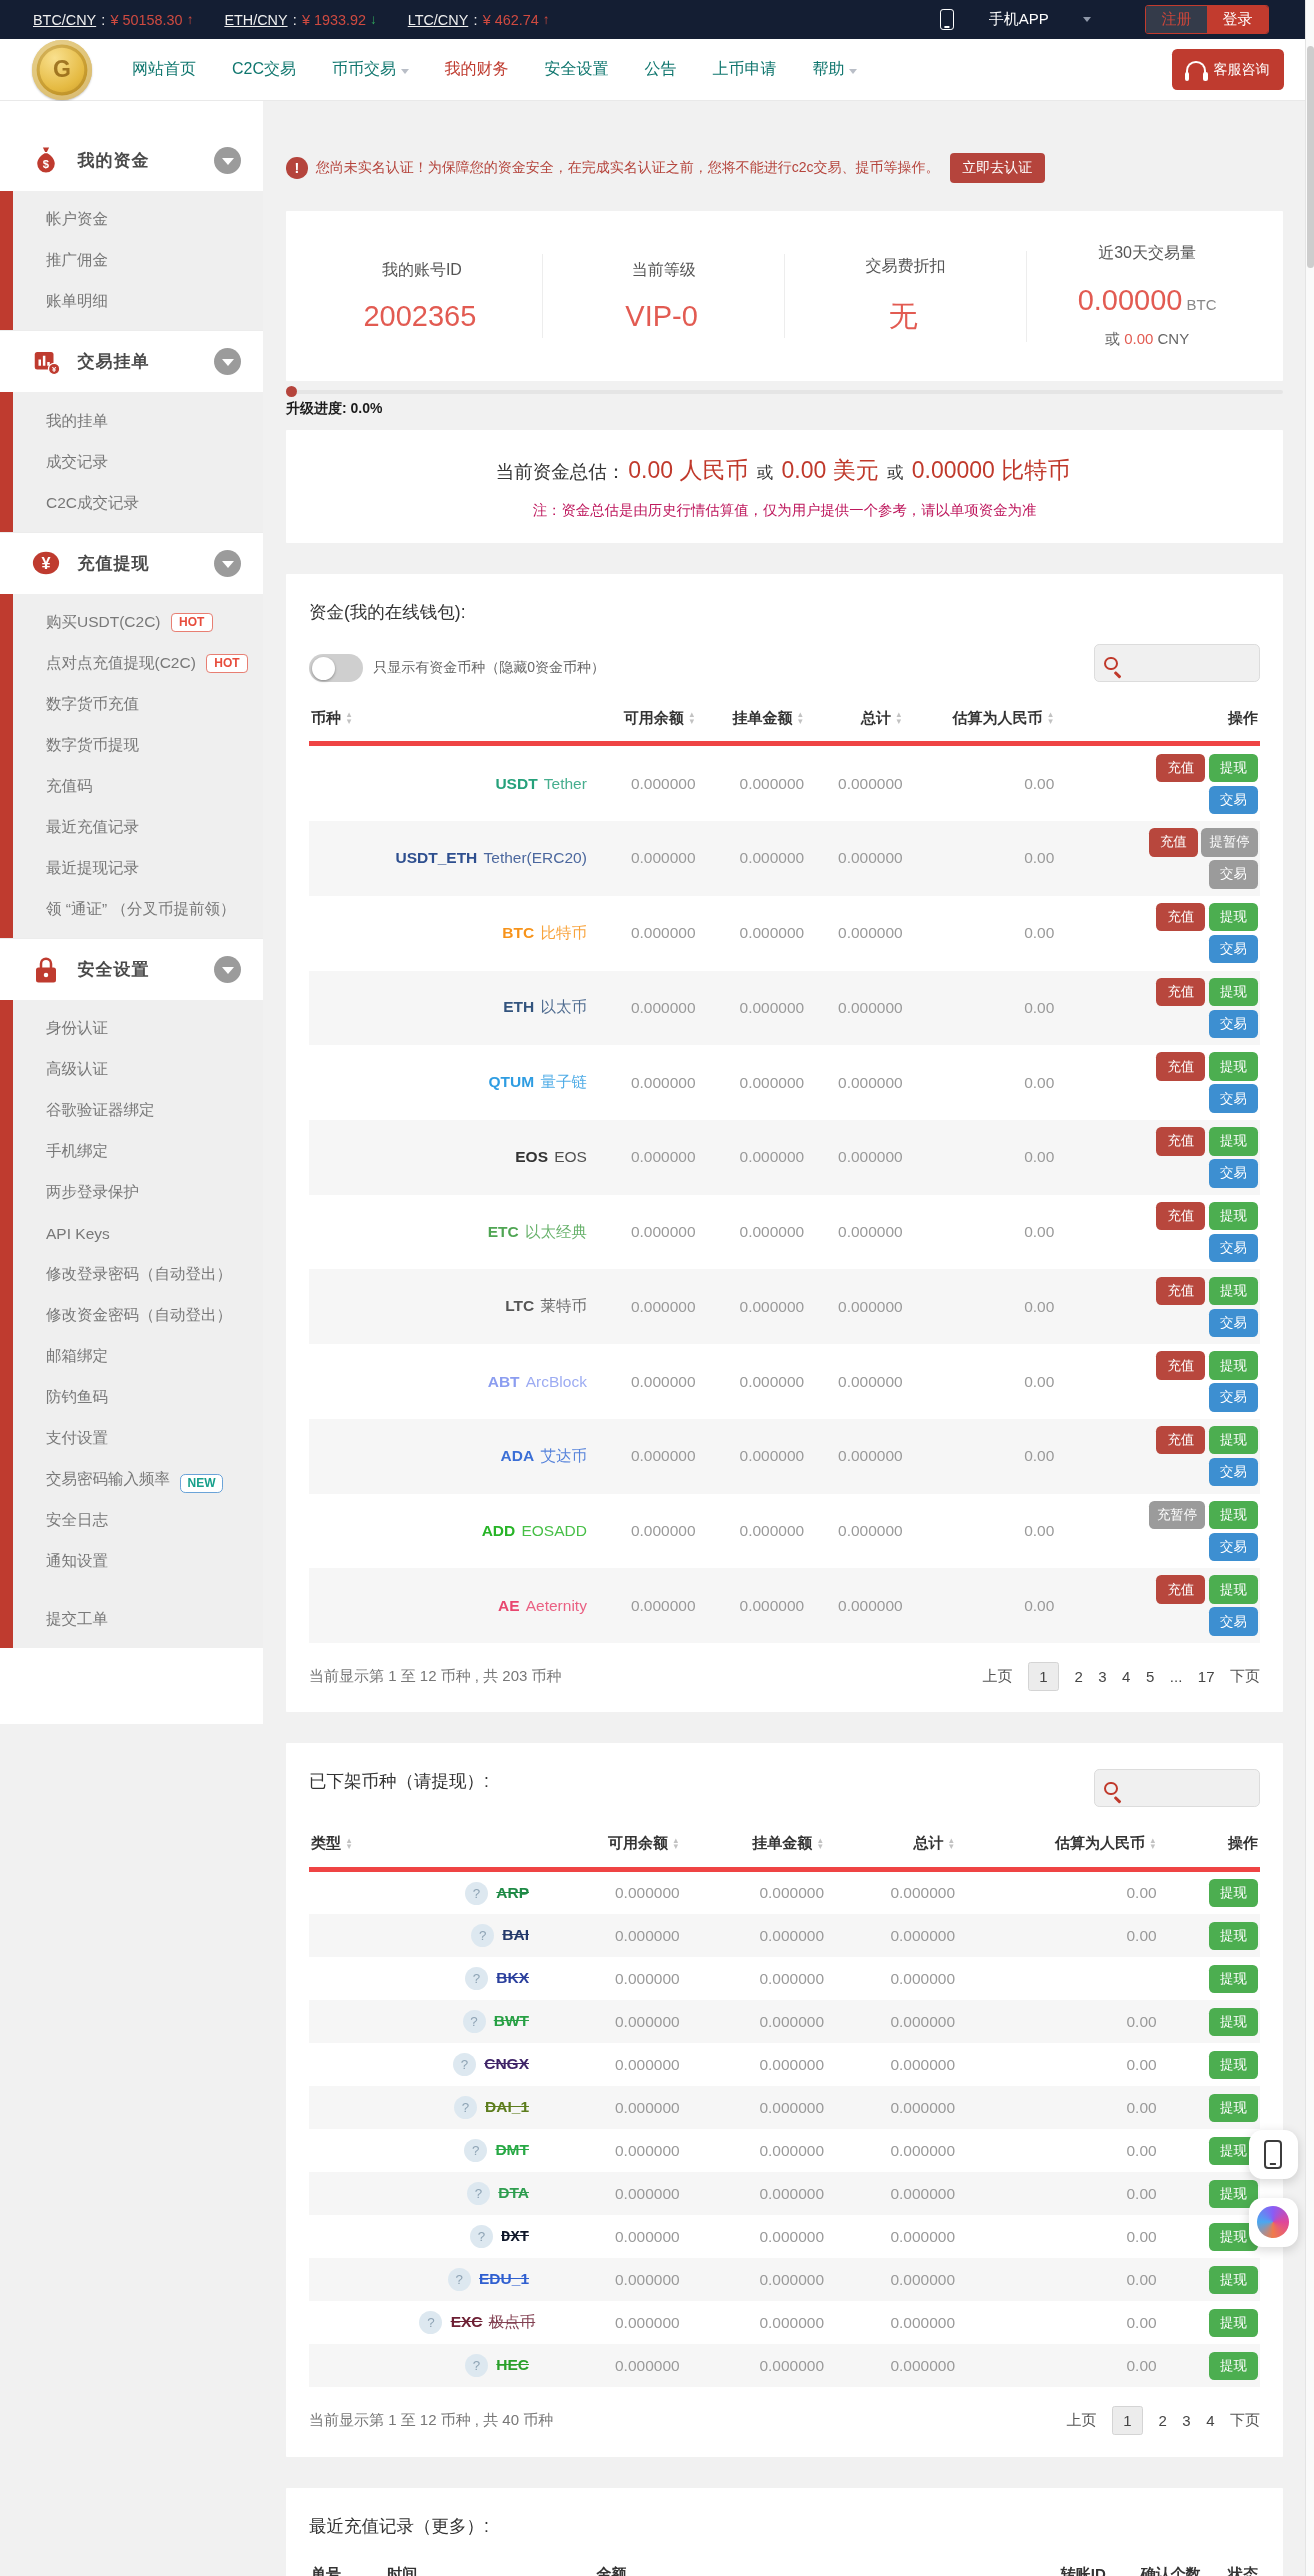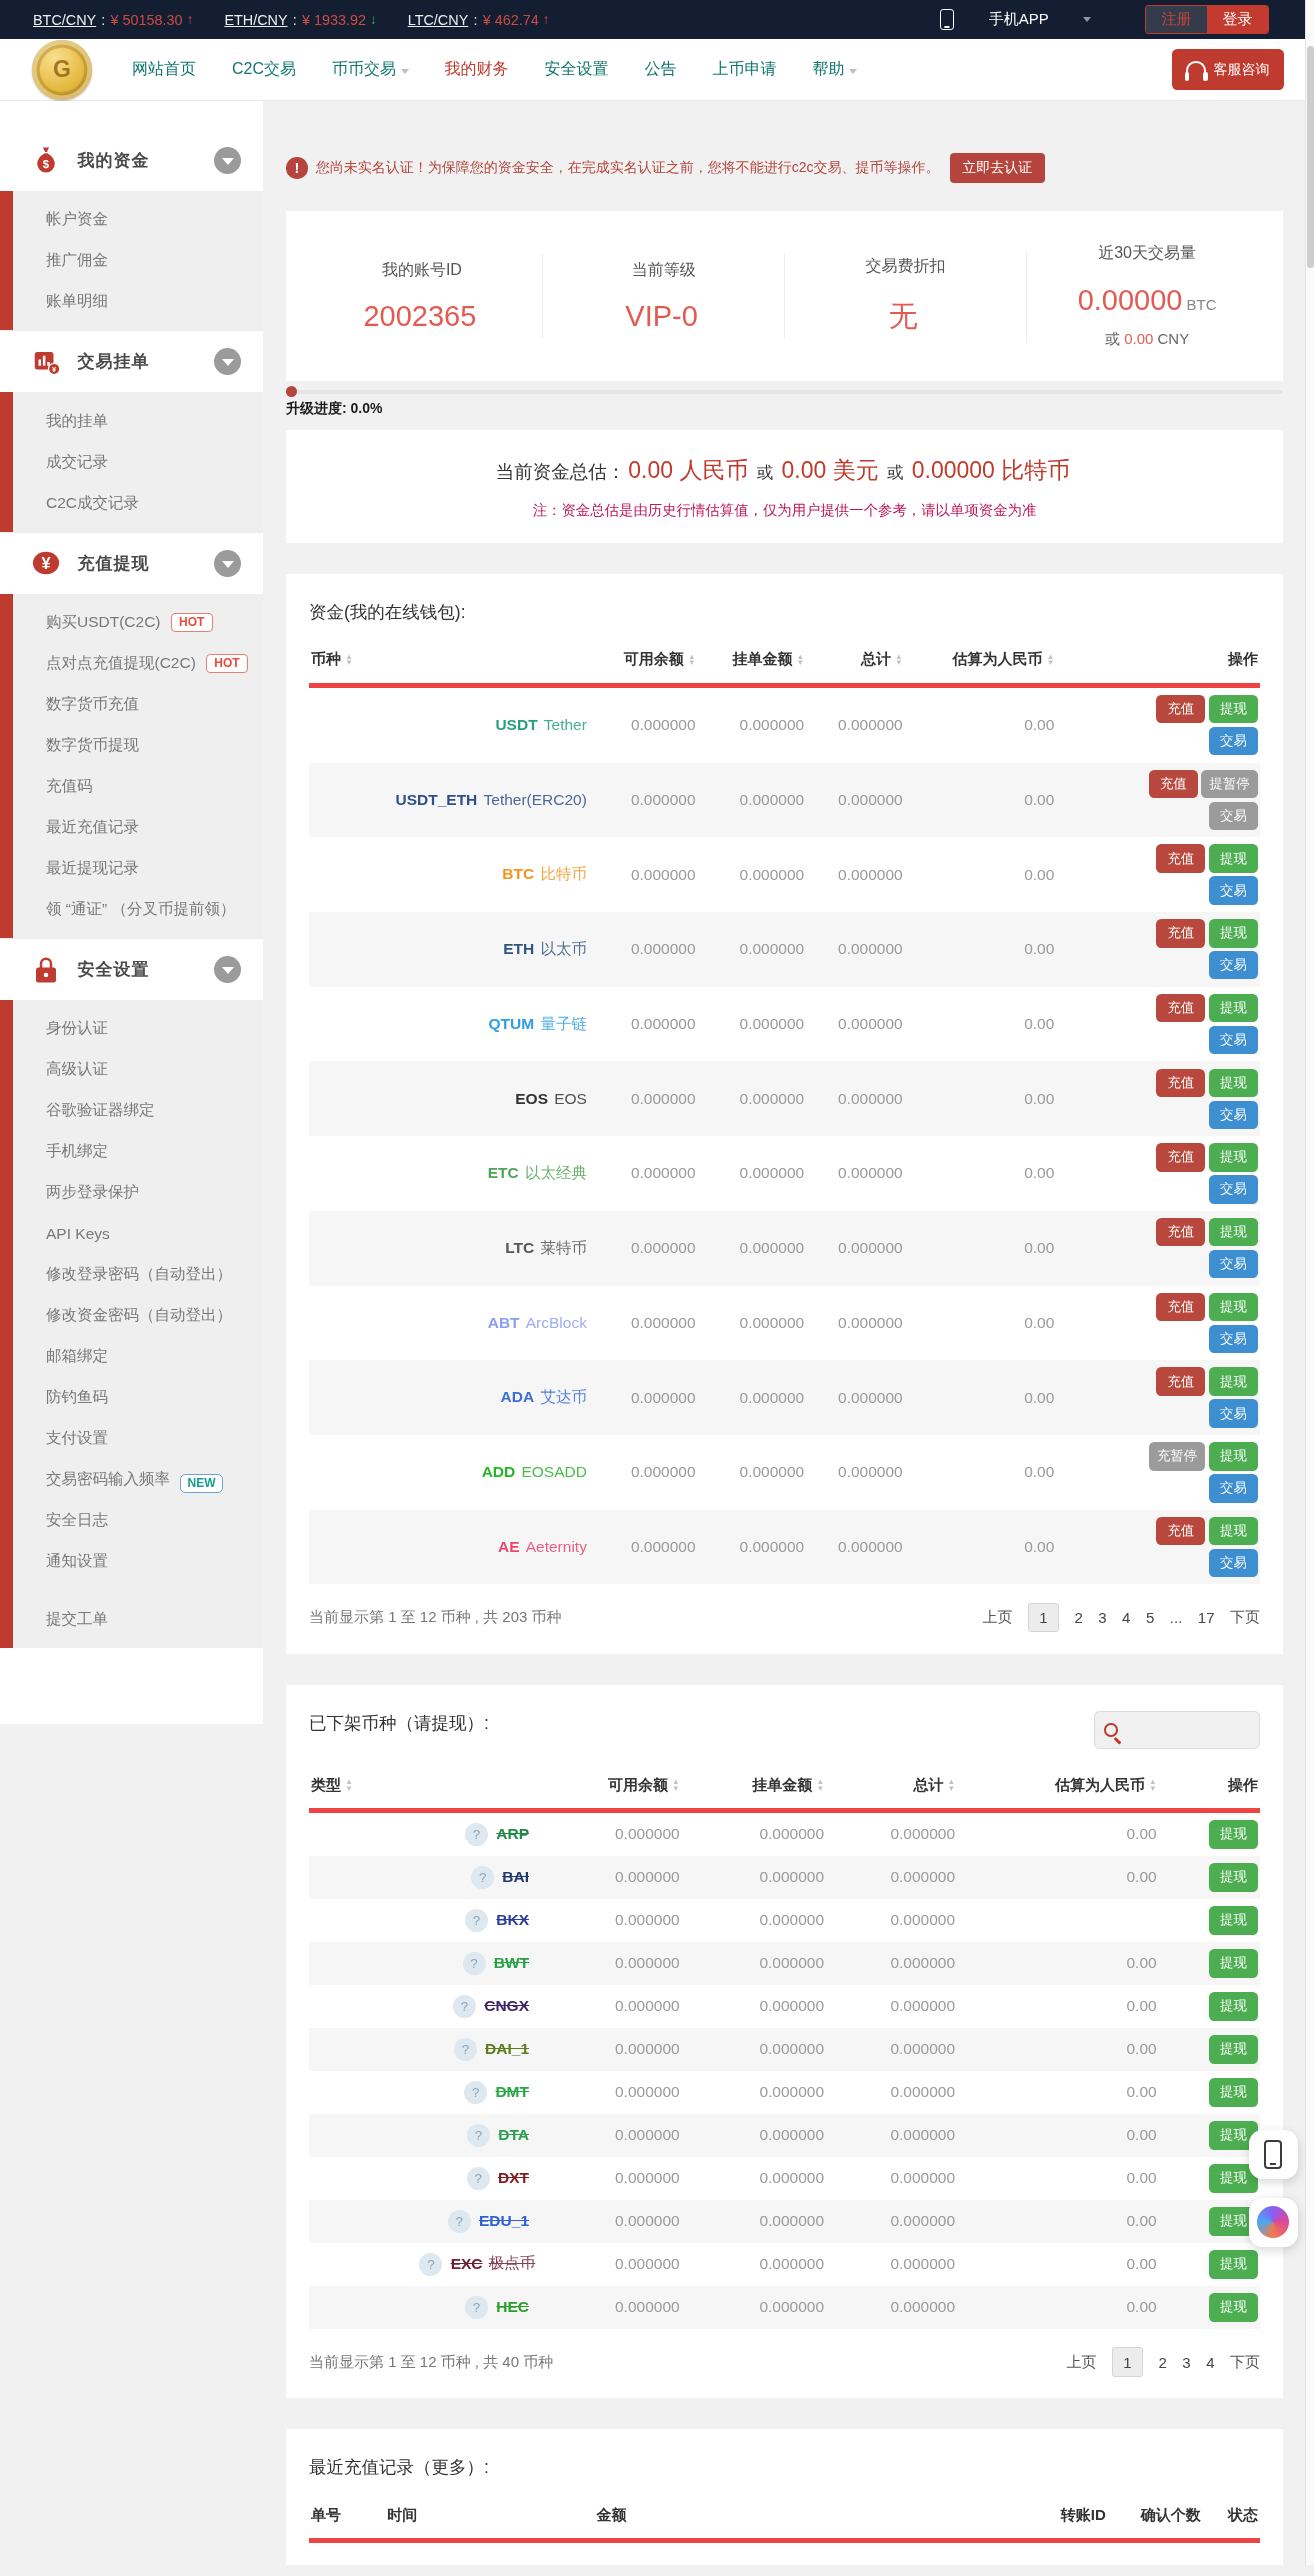--- a/index.html
+++ b/index.html
@@ -397,20 +397,32 @@
 
     <div class="card estimate-card">
       <div class="est-line">
         <span>当前资金总估：</span><span class="est-red">0.00 人民币</span><span class="est-or">或</span><span class="est-red">0.00 美元</span><span class="est-or">或</span><span class="est-red">0.00000 比特币</span>
       </div>
       <div class="est-note">注：资金总估是由历史行情估算值，仅为用户提供一个参考，请以单项资金为准</div>
     </div>
 
     <div class="card table-card">
       <div class="card-title">资金(我的在线钱包):</div>
+      <div class="funds-controls">
+        <div class="toggle-row">
+          <span class="toggle">
+              <span class="knob"></span>
+            </span>
+          <span>只显示有资金币种（隐藏0资金币种）</span>
+        </div>
+        <div class="search">
+          <span class="mag-icon"></span>
+          <input value="" style="">
+        </div>
+      </div>
       <table class="data">
         <thead>
           <tr>
             <th class="thleft"><span>币种</span><span class="sort-icon">
                   <i>▲</i>
                   <i>▼</i>
                 </span></th>
             <th><span>可用余额</span><span class="sort-icon">
                   <i>▲</i>
                   <i>▼</i>
@@ -742,21 +754,21 @@
             <td>0.000000</td>
             <td>0.000000</td>
             <td>0.00</td>
             <td>
                 <div class="btns">
                   <span class="btn btn-green">提现</span>
                 </div>
               </td>
           </tr>
           <tr class="delisted-row">
-            <td class="c-coin"><span class="qmark">?</span><span class="sym strike" style="color: #7f1d1d;">DXT</span><span class="cname strike" style="color: rgb(30, 74, 88);"></span></td>
+            <td class="c-coin"><span class="qmark">?</span><span class="sym strike" style="color: #0f172a; font-family: Liberation Mono, monospace;">DXT</span><span class="cname strike" style="color: rgb(30, 74, 88);"></span></td>
             <td>0.000000</td>
             <td>0.000000</td>
             <td>0.000000</td>
             <td>0.00</td>
             <td>
                 <div class="btns">
                   <span class="btn btn-green">提现</span>
                 </div>
               </td>
           </tr>

